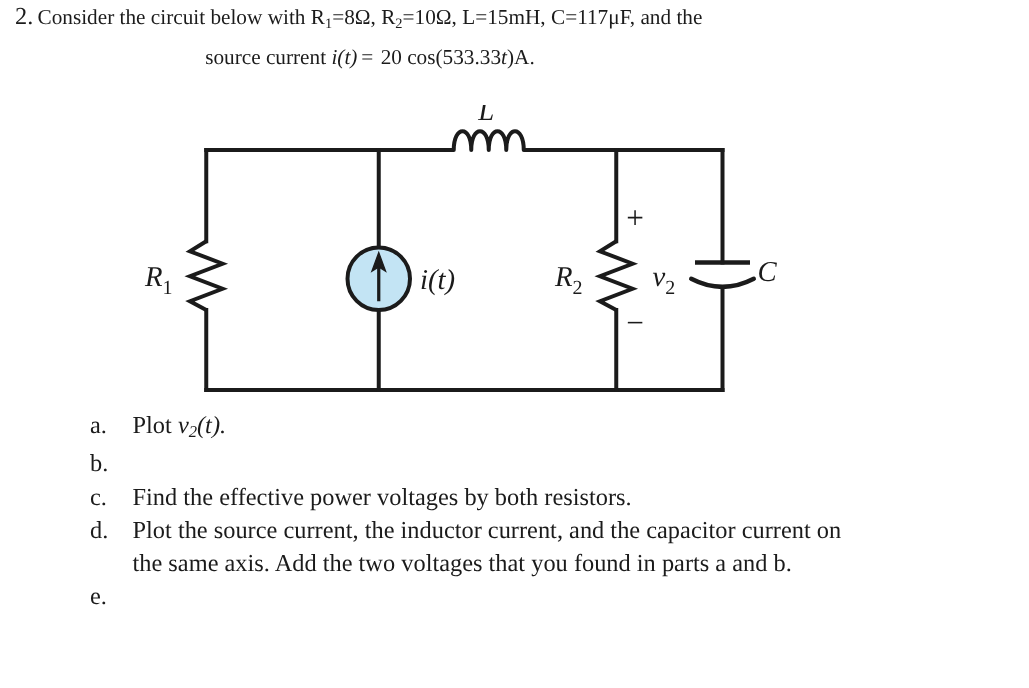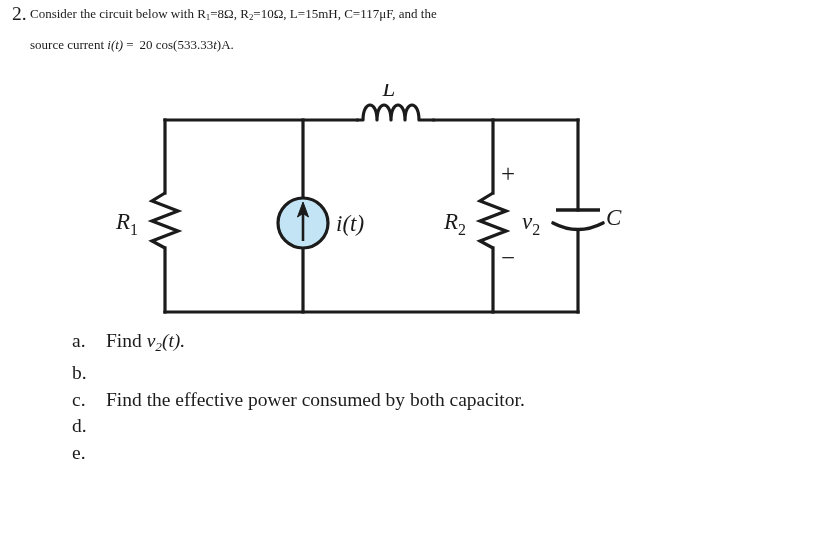--- a/index.html
+++ b/index.html
@@ -30,28 +30,29 @@
   .q-num {
     width: 30px;
     min-width: 30px;
     text-align: left;
     padding-left: 12px;
     box-sizing: border-box;
     font-size: 19.5px;
     line-height: 27px;
   }
   .q-body {
-    font-size: 13px;
+    font-size: 17px;
     line-height: 27px;
   }
   .q-line {
     white-space: nowrap;
   }
   .q-line-2 {
     white-space: nowrap;
+    text-align: center;
   }
 
   
   .it { font-style: italic; }
   .up { font-style: normal; }
   sub {
     font-size: 0.68em;
     vertical-align: -0.28em;
     font-style: normal;
   }
@@ -193,35 +194,35 @@
 
   <text x="501" y="182" font-size="25" class="sign">−</text>
 
 </svg>
 </div>
 
 <div class="parts">
 
   <div class="part-row">
     <div class="part-letter">a.</div>
-    <div class="part-text"><span>Find </span><span class="it">v</span><span class="sub-it">2</span><span class="it">(t).</span></div>
+    <div class="part-text"><span>Plot </span><span class="it">v</span><span class="sub-it">2</span><span class="it">(t).</span></div>
   </div>
 
   <div class="part-row">
     <div class="part-letter">b.</div>
   </div>
 
   <div class="part-row">
     <div class="part-letter">c.</div>
-    <div class="part-text">Find the effective power consumed by both capacitor.</div>
+    <div class="part-text">Find the effective power voltages by both resistors.</div>
   </div>
 
   <div class="part-row">
     <div class="part-letter">d.</div>
-    <div class="part-text"></div>
+    <div class="part-text"><span>Plot the source current, the inductor current, and the capacitor current on</span><span class="cont">the same axis. Add the two voltages that you found in parts a and b.</span></div>
   </div>
 
   <div class="part-row">
     <div class="part-letter">e.</div>
     <div class="part-text"></div>
   </div>
 
 </div>
 
 </body></html>

